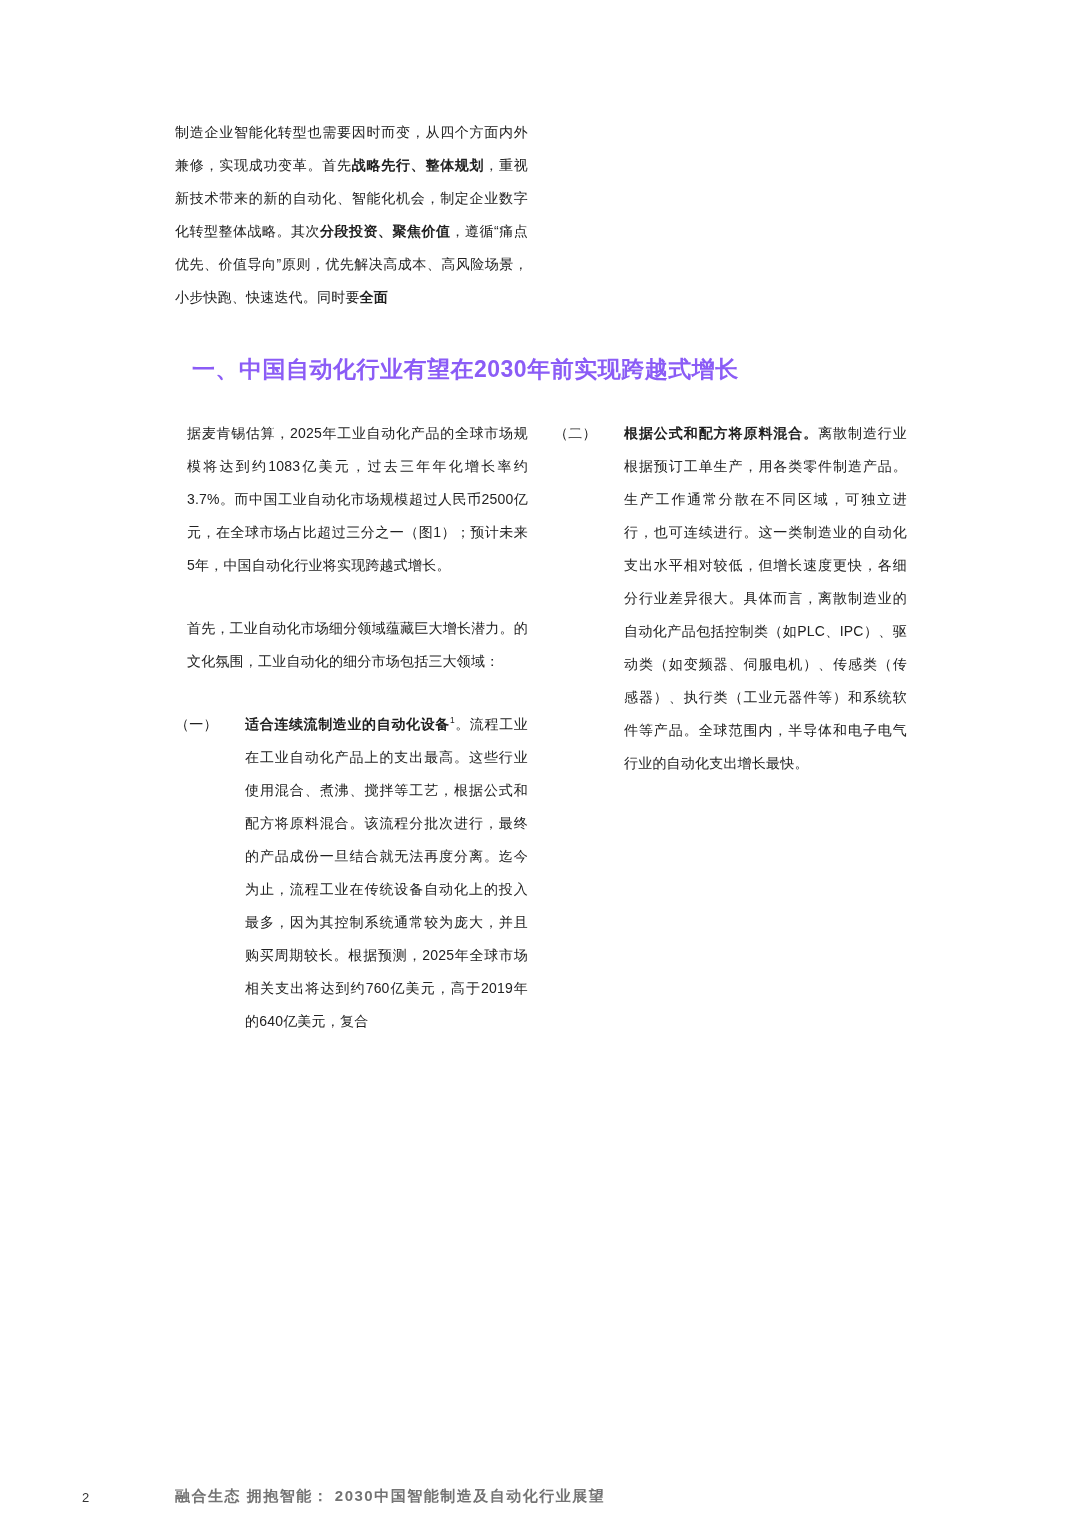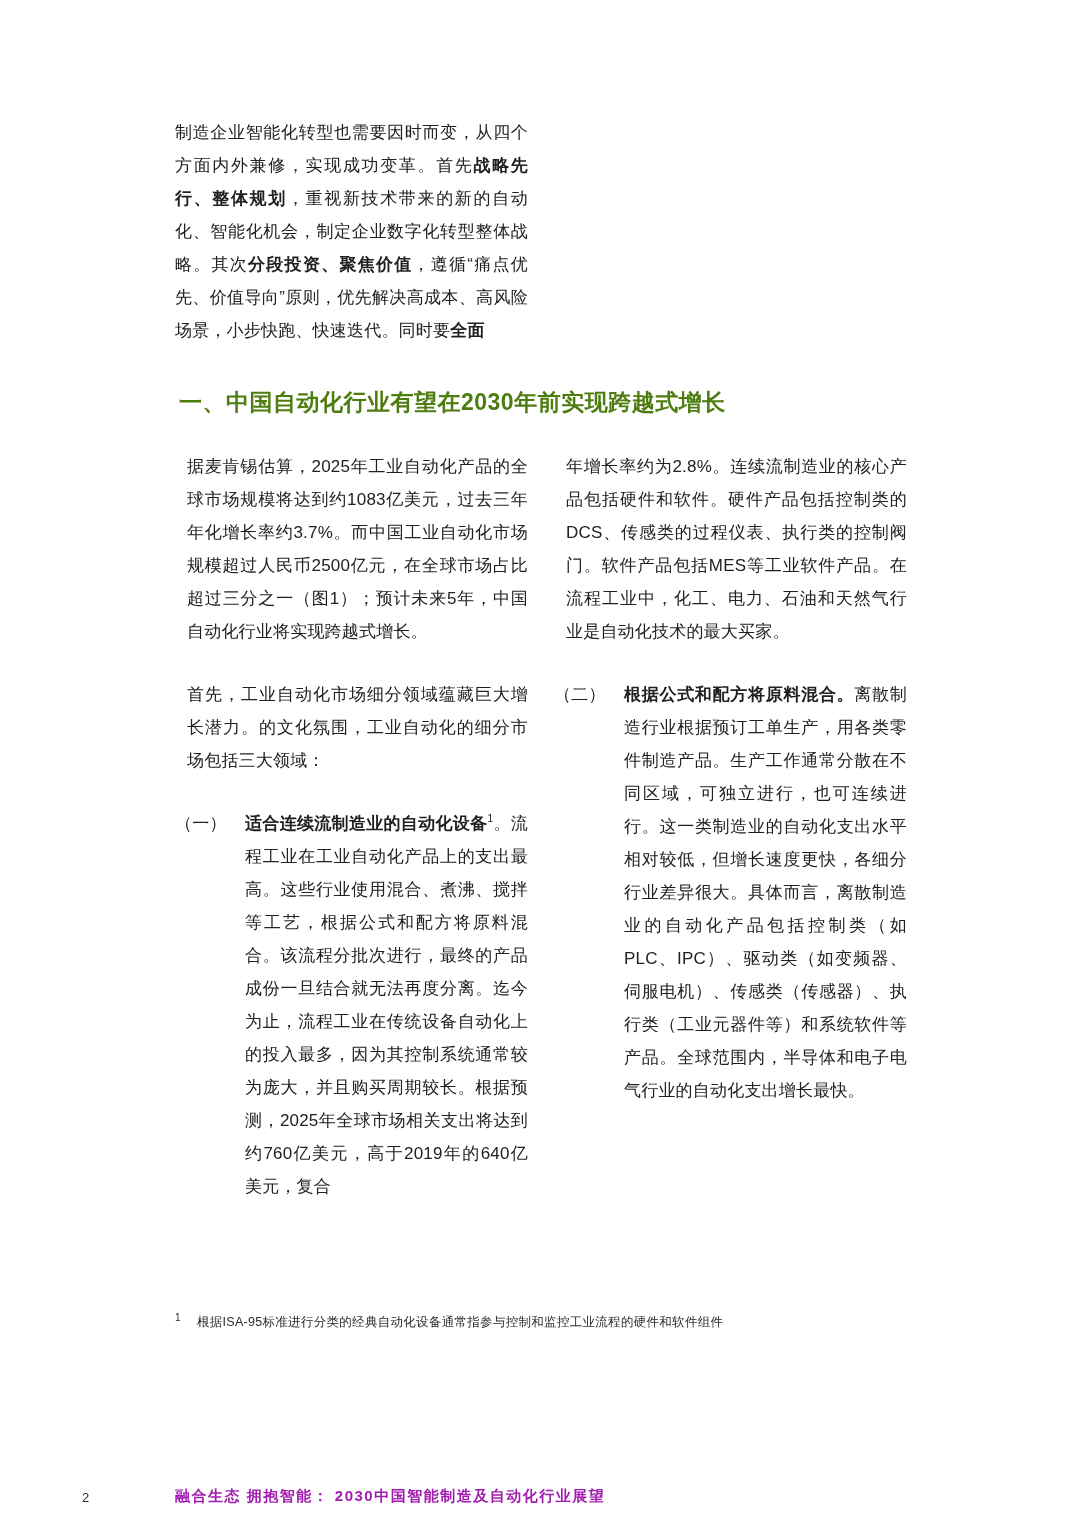--- a/index.html
+++ b/index.html
@@ -8,34 +8,34 @@
     width:1080px; height:1527px;
     font-family:"Liberation Sans","DejaVu Sans",sans-serif;
     color:#212121;
   }
   .page { position:relative; width:1080px; height:1527px; background:#ffffff; overflow:hidden; }
   .content { position:absolute; left:175px; top:116px; width:732px; }
 
   .two-col { display:flex; gap:26px; }
   .col {
     width:353px;
-    font-size:17px;
+    font-size:14px;
     line-height:33px;
     text-align:justify;
     letter-spacing:0.2px;
   }
   .col p { margin:0 0 30px 12px; }
   .col p:last-child { margin-bottom:0; }
 
   .heading {
     font-size:23px;
     font-weight:bold;
-    color:#4d7c0f;
+    color:#8b5cf6;
     letter-spacing:0.5px;
-    margin:40px 0 32px 4px;
+    margin:40px 0 32px 17px;
   }
 
   .b { font-weight:bold; }
   sup { font-size:0.6em; vertical-align:super; line-height:0; }
 
   .list-item { display:flex; }
   .list-label { flex:0 0 58px; }
   .list-body { flex:1; margin:0; }
   .list-cont { margin-left:58px; }
 
@@ -45,21 +45,21 @@
     letter-spacing:0.3px;
   }
   .fn-marker { margin-right:16px; font-size:10px; }
 
   .footer-page-number {
     position:absolute; left:82px; top:1490px;
     font-size:13px; color:#333333;
   }
   .footer-title {
     position:absolute; left:175px; top:1487px;
-    font-size:15px; font-weight:bold; letter-spacing:1.5px; color:#a21caf;
+    font-size:15px; font-weight:bold; letter-spacing:1.5px; color:#737373;
   }
 </style>
 </head>
 <body>
 
 <div class="page">
   <div class="content">
 
     <div class="two-col">
       <p class="col"><span>制造企业智能化转型也需要因时而变，从四个方面内外兼修，实现成功变革。首先</span><span class="b">战略先行、整体规划</span><span>，重视新技术带来的新的自动化、智能化机会，制定企业数字化转型整体战略。其次</span><span class="b">分段投资、聚焦价值</span><span>，遵循“痛点优先、价值导向”原则，优先解决高成本、高风险场景，小步快跑、快速迭代。同时要</span><span class="b">全面</span></p>
@@ -71,29 +71,25 @@
       <div class="col">
         <p>据麦肯锡估算，2025年工业自动化产品的全球市场规模将达到约1083亿美元，过去三年年化增长率约3.7%。而中国工业自动化市场规模超过人民币2500亿元，在全球市场占比超过三分之一（图1）；预计未来5年，中国自动化行业将实现跨越式增长。</p>
         <p>首先，工业自动化市场细分领域蕴藏巨大增长潜力。的文化氛围，工业自动化的细分市场包括三大领域：</p>
         <div class="list-item">
           <span class="list-label">（一）</span>
           <p class="list-body"><span class="b">适合连续流制造业的自动化设备</span><sup>1</sup><span>。流程工业在工业自动化产品上的支出最高。这些行业使用混合、煮沸、搅拌等工艺，根据公式和配方将原料混合。该流程分批次进行，最终的产品成份一旦结合就无法再度分离。迄今为止，流程工业在传统设备自动化上的投入最多，因为其控制系统通常较为庞大，并且购买周期较长。根据预测，2025年全球市场相关支出将达到约760亿美元，高于2019年的640亿美元，复合</span></p>
         </div>
       </div>
 
       <div class="col">
-        <p class="list-cont">年增长率约为2.8%。连续流制造业的核心产品包括硬件和软件。硬件产品包括控制类的DCS、传感类的过程仪表、执行类的控制阀门。软件产品包括MES等工业软件产品。在流程工业中，化工、电力、石油和天然气行业是自动化技术的最大买家。</p>
         <div class="list-item">
           <span class="list-label">（二）</span>
           <p class="list-body"><span class="b">根据公式和配方将原料混合。</span><span>离散制造行业根据预订工单生产，用各类零件制造产品。生产工作通常分散在不同区域，可独立进行，也可连续进行。这一类制造业的自动化支出水平相对较低，但增长速度更快，各细分行业差异很大。具体而言，离散制造业的自动化产品包括控制类（如PLC、IPC）、驱动类（如变频器、伺服电机）、传感类（传感器）、执行类（工业元器件等）和系统软件等产品。全球范围内，半导体和电子电气行业的自动化支出增长最快。</span></p>
         </div>
       </div>
     </div>
 
   </div>
 
-  <div class="footnote">
-    <sup class="fn-marker">1</sup><span>根据ISA-95标准进行分类的经典自动化设备通常指参与控制和监控工业流程的硬件和软件组件</span>
-  </div>
 
   <div class="footer-page-number">2</div>
   <div class="footer-title">融合生态 拥抱智能： 2030中国智能制造及自动化行业展望</div>
 </div>
 
 </body></html>

